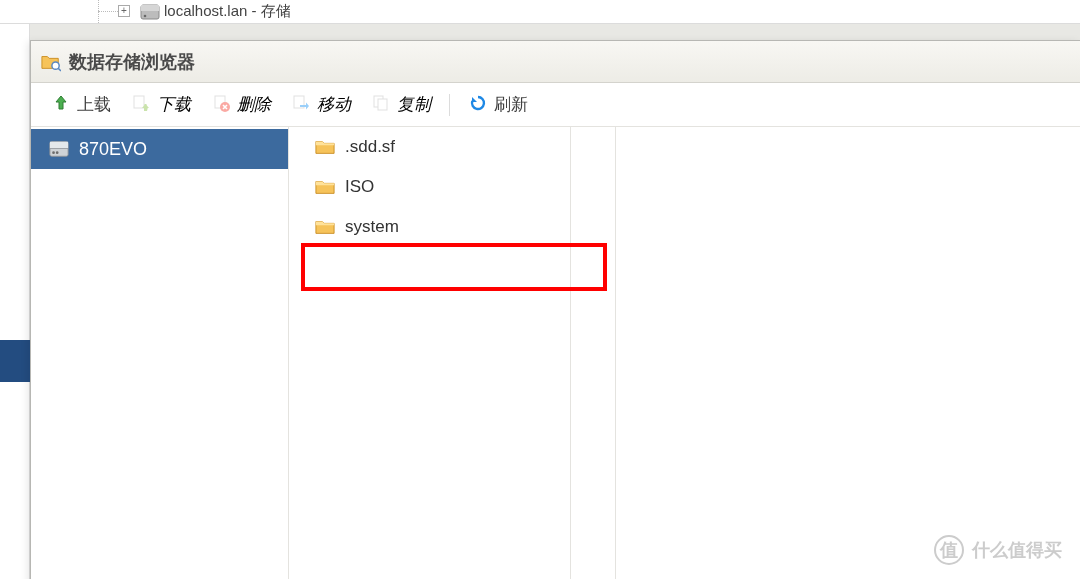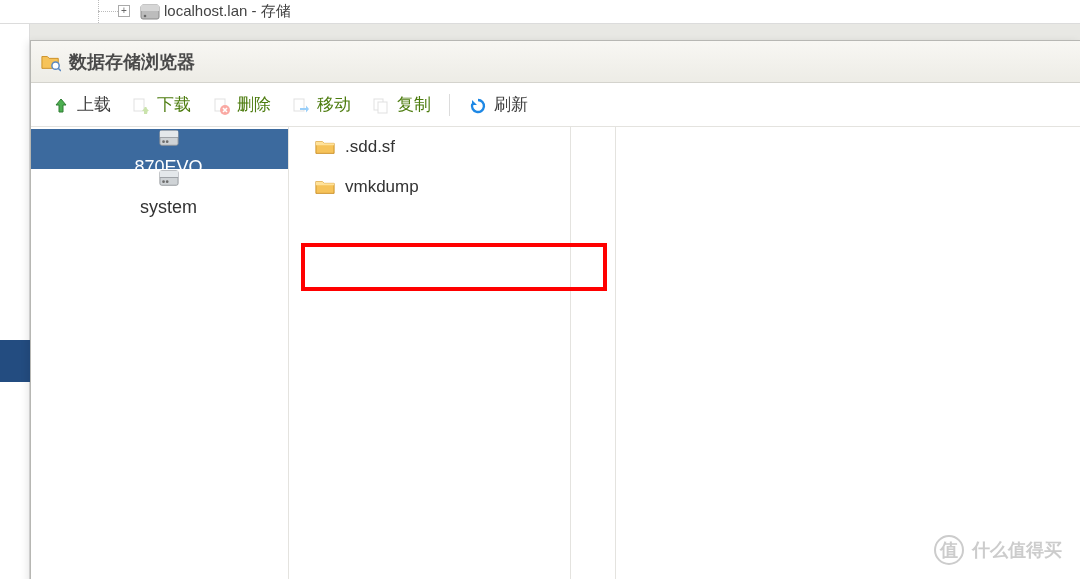--- a/index.html
+++ b/index.html
@@ -105,29 +105,29 @@
       height: 44px;
       border-bottom: 1px solid #e4e3df;
       display: flex;
       align-items: center;
       padding: 0 12px;
       gap: 4px;
       background: #fff;
     }
     .tb-btn {
       display: flex;
-      align-items: flex-end;
+      align-items: flex-start;
       gap: 6px;
       padding: 4px 8px;
       font-size: 17px;
       color: #3f3f3f;
       cursor: pointer;
       border-radius: 2px;
     }
-    .tb-btn.disabled { color: #4d7c0f; cursor: default; }
+    .tb-btn.disabled { color: #000000; cursor: default; font-style: italic; }
     .tb-btn.disabled .icon svg { opacity: 0.45; }
     .tb-sep {
       width: 1px; height: 22px;
       background: #dcdcdc;
       margin: 0 6px;
     }
     .icon { display: inline-flex; align-items: center; justify-content: center; width: 20px; height: 20px; }
 
     
     .body-split {
@@ -142,21 +142,20 @@
     }
     .tree-item {
       height: 40px;
       display: flex;
       align-items: center;
       padding-left: 18px;
       gap: 10px;
       font-size: 18px;
       color: #333;
       cursor: pointer;
-      flex-direction: column;
     }
     .tree-item.selected {
       background: #3c6a9e;
       color: #fff;
     }
 
     .list-pane {
       flex: 1;
       position: relative;
     }
@@ -318,32 +317,20 @@
         <span class="icon">
           <svg width="22" height="18" viewBox="0 0 22 18">
             <rect x="1" y="1" width="20" height="16" rx="2" fill="#cfd3d6" stroke="#8f9498"></rect>
             <rect x="1" y="1" width="20" height="7" fill="#e4e8eb"></rect>
             <rect x="1" y="8" width="20" height="1" fill="#9a9fa3"></rect>
             <circle cx="5" cy="13" r="1.5" fill="#6d6d6d"></circle>
             <circle cx="9" cy="13" r="1.5" fill="#6d6d6d"></circle>
           </svg>
         </span>
         <span>870EVO</span>
-      </div>
-      <div class="tree-item">
-        <span class="icon">
-          <svg width="22" height="18" viewBox="0 0 22 18">
-            <rect x="1" y="1" width="20" height="16" rx="2" fill="#cfd3d6" stroke="#8f9498"></rect>
-            <rect x="1" y="1" width="20" height="7" fill="#e4e8eb"></rect>
-            <rect x="1" y="8" width="20" height="1" fill="#9a9fa3"></rect>
-            <circle cx="5" cy="13" r="1.5" fill="#6d6d6d"></circle>
-            <circle cx="9" cy="13" r="1.5" fill="#6d6d6d"></circle>
-          </svg>
-        </span>
-        <span>system</span>
       </div>
     </div>
 
     <div class="list-pane">
       <div class="col-divider" style="left:281px"></div>
       <div class="col-divider" style="left:326px"></div>
 
       <div class="list-item">
         <span class="icon">
           <svg width="22" height="18" viewBox="0 0 22 18">
@@ -353,21 +340,30 @@
         </span>
         <span class="label">.sdd.sf</span>
       </div>
       <div class="list-item">
         <span class="icon">
           <svg width="22" height="18" viewBox="0 0 22 18">
             <path d="M1 3 L8 3 L10 5 L21 5 L21 16 L1 16 Z" fill="#f6c35a" stroke="#c98c20"></path>
             <path d="M1 3 L8 3 L10 5 L21 5 L21 7 L1 7 Z" fill="#ffe29a"></path>
           </svg>
         </span>
-        <span class="label">vmkdump</span>
+        <span class="label">ISO</span>
+      </div>
+      <div class="list-item">
+        <span class="icon">
+          <svg width="22" height="18" viewBox="0 0 22 18">
+            <path d="M1 3 L8 3 L10 5 L21 5 L21 16 L1 16 Z" fill="#f6c35a" stroke="#c98c20"></path>
+            <path d="M1 3 L8 3 L10 5 L21 5 L21 7 L1 7 Z" fill="#ffe29a"></path>
+          </svg>
+        </span>
+        <span class="label">system</span>
       </div>
 
       <div class="highlight-box" style="left:12px; top:116px; width:306px; height:48px;"></div>
     </div>
   </div>
 </div>
 
 <div class="watermark">
   <div class="watermark-circle">
     <span>值</span>

